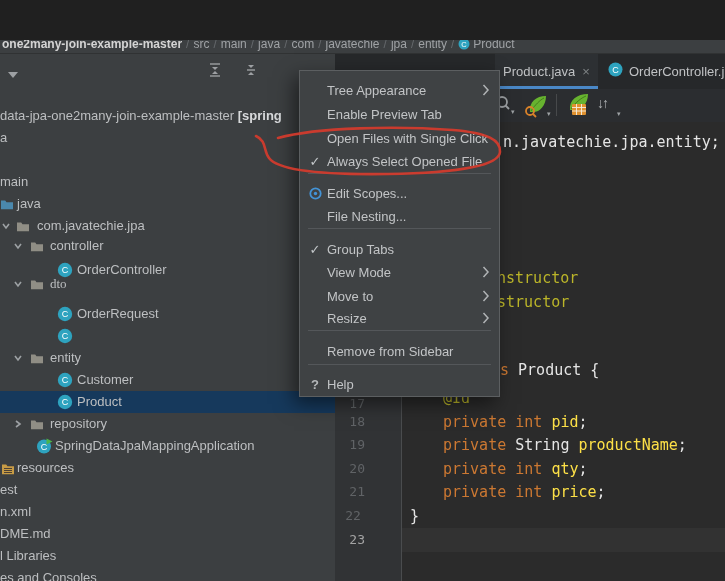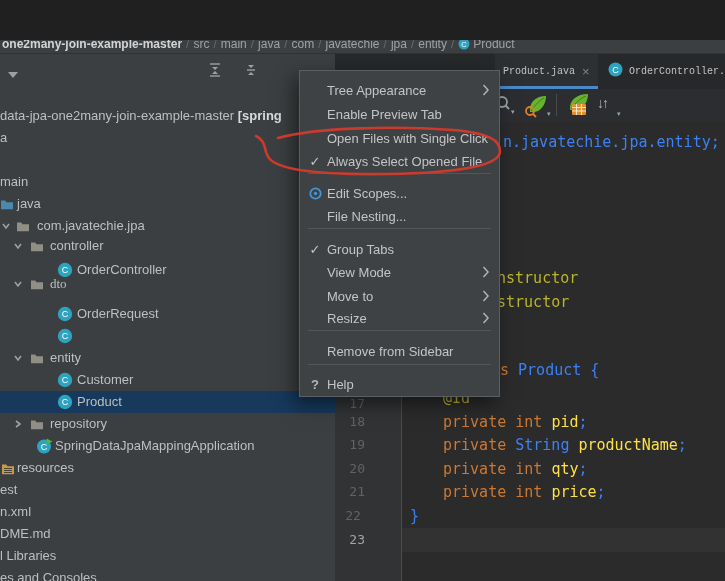--- a/index.html
+++ b/index.html
@@ -19,36 +19,36 @@
   .hdr-ico{position:absolute;cursor:pointer;}
   .tree-row{position:absolute;left:0;width:335px;height:22px;font-size:13px;color:#bdbfc1;line-height:22px;}
   .tree-row.selected{background:#16395c;}
   .tr-chev,.tr-icon{position:absolute;top:0;height:22px;display:flex;align-items:center;}
   .tr-label{position:absolute;top:0;white-space:nowrap;}
   .tr-bold{font-weight:bold;color:#d8dadc;}
   
   .tab-bar{position:absolute;left:335px;top:13px;width:390px;height:36px;background:#26282a;}
   .tab{position:absolute;top:0;height:36px;display:flex;align-items:center;box-sizing:border-box;}
   .tab.active{background:#2d3033;}
-  .tab-label{font-size:10px;color:#c0c2c4;white-space:nowrap;overflow:hidden;font-family:Liberation Mono, monospace;}
+  .tab-label{font-size:13px;color:#c0c2c4;white-space:nowrap;overflow:hidden;}
   .tab-close{font-size:13px;color:#7f8486;margin-left:7px;}
   .tab-underline{position:absolute;left:0;bottom:0;width:100%;height:3px;background:#4a88c7;}
   .tab-cicon{margin-right:6px;flex:none;}
   .editor-toolbar{position:absolute;left:335px;top:49px;width:390px;height:33px;background:#2b2d30;}
   .tb-sep{position:absolute;width:1px;height:22px;background:#47494b;}
   .tb-caret{position:absolute;font-size:7px;color:#9ea2a5;}
   .tb-arrows{position:absolute;font-size:14px;font-weight:bold;color:#aeb1b3;letter-spacing:-2px;}
   .gutter{position:absolute;left:335px;top:82px;width:66px;height:499px;background:#313335;
           border-right:1px solid #4a4c4e;box-sizing:content-box;}
   .line-num{position:absolute;left:6px;width:24px;text-align:right;font:13px "DejaVu Sans Mono",monospace;color:#606366;}
   .line-num.current{color:#a4a4a4;}
   .code-area{position:absolute;left:402px;top:82px;width:323px;height:499px;background:#2b2b2b;}
   .current-line{position:absolute;left:0;top:406px;width:323px;height:24px;background:#323232;}
   .code-line{position:absolute;white-space:pre;font:15px "DejaVu Sans Mono",monospace;line-height:17px;}
-  .c-plain{color:#3b82f6;} .c-kw{color:#cc7832;} .c-ann{color:#bbb529;} .c-field{color:#fde047;}
+  .c-plain{color:#e5e5e5;} .c-kw{color:#cc7832;} .c-ann{color:#bbb529;} .c-field{color:#fde047;}
   
   .context-menu{position:absolute;left:299px;top:30px;width:201px;height:327px;background:#3f4244;
                 border:1px solid #5c5f61;box-sizing:border-box;box-shadow:-5px 7px 18px rgba(0,0,0,.5);z-index:30;}
   .menu-item{position:absolute;left:0;width:100%;height:23px;font-size:13px;color:#c2c4c6;cursor:default;}
   .mi-label{position:absolute;left:27px;top:0;line-height:23px;white-space:nowrap;}
   .mi-icon{position:absolute;left:6px;top:0;width:18px;height:23px;display:flex;align-items:center;justify-content:center;
            font-size:13px;color:#c3c7ca;}
   .mi-help{font-weight:bold;color:#b5b8ba;}
   .mi-arrow{position:absolute;right:9px;top:4px;}
   .menu-sep{position:absolute;left:8px;width:183px;height:1px;background:#54575a;}

